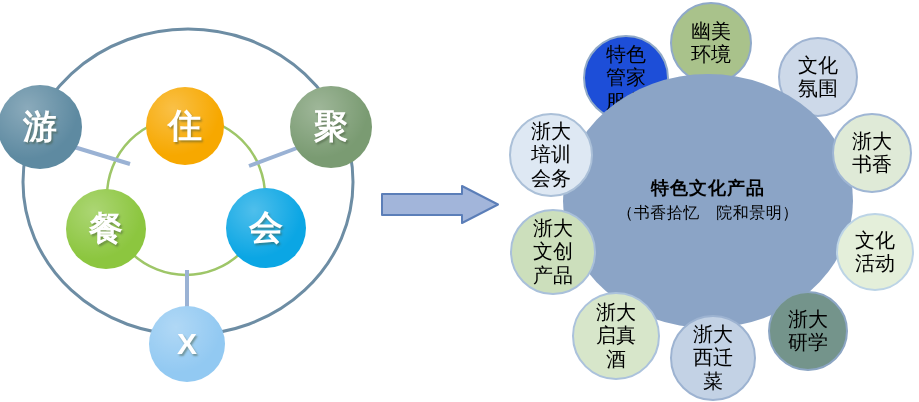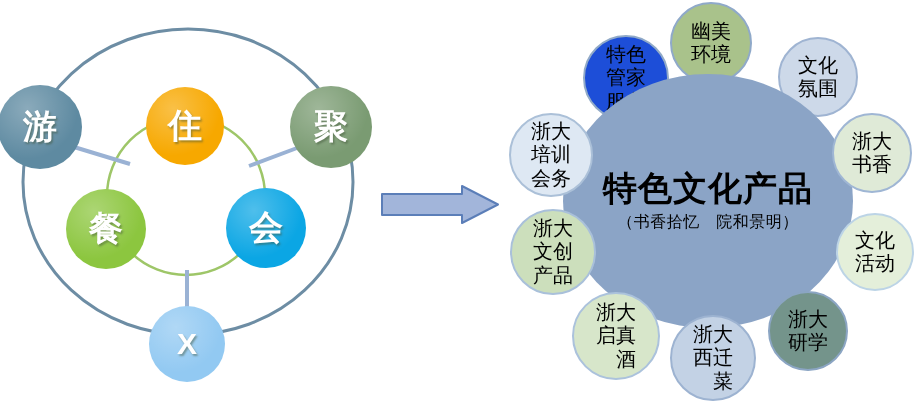--- a/index.html
+++ b/index.html
@@ -15,25 +15,25 @@
     color:#ffffff;font-weight:bold;font-size:34px;
     text-shadow:1.5px 1.5px 2px rgba(60,80,50,.45);
     background-image:radial-gradient(circle at 35% 28%, rgba(255,255,255,.28), rgba(255,255,255,0) 62%);
   }
   
   .central{
     position:absolute;left:563px;top:74px;width:290px;height:254px;border-radius:50%;
     display:flex;flex-direction:column;align-items:center;justify-content:center;
     text-align:center;color:#000;
   }
-  .central .title{font-size:34px;font-weight:bold;letter-spacing:1px;line-height:1.15;}
+  .central .title{font-size:18px;font-weight:bold;letter-spacing:1px;line-height:1.15;}
   .central .subtitle{font-size:16px;font-weight:normal;margin-top:4px;letter-spacing:.5px;}
   .sat{
     position:absolute;border-radius:50%;box-sizing:border-box;border:2px solid transparent;
-    display:flex;align-items:center;justify-content:center;text-align:right;
+    display:flex;align-items:center;justify-content:center;text-align:center;
     color:#000;font-size:20px;line-height:1.17;white-space:pre-line;
   }
 </style>
 </head>
 <body>
 
 <div class="stage">
 
   <svg width="919" height="402" viewBox="0 0 919 402">
     <ellipse cx="188" cy="182" rx="165" ry="153" fill="none" stroke-width="3" style="stroke: rgb(109, 141, 164);"></ellipse>

